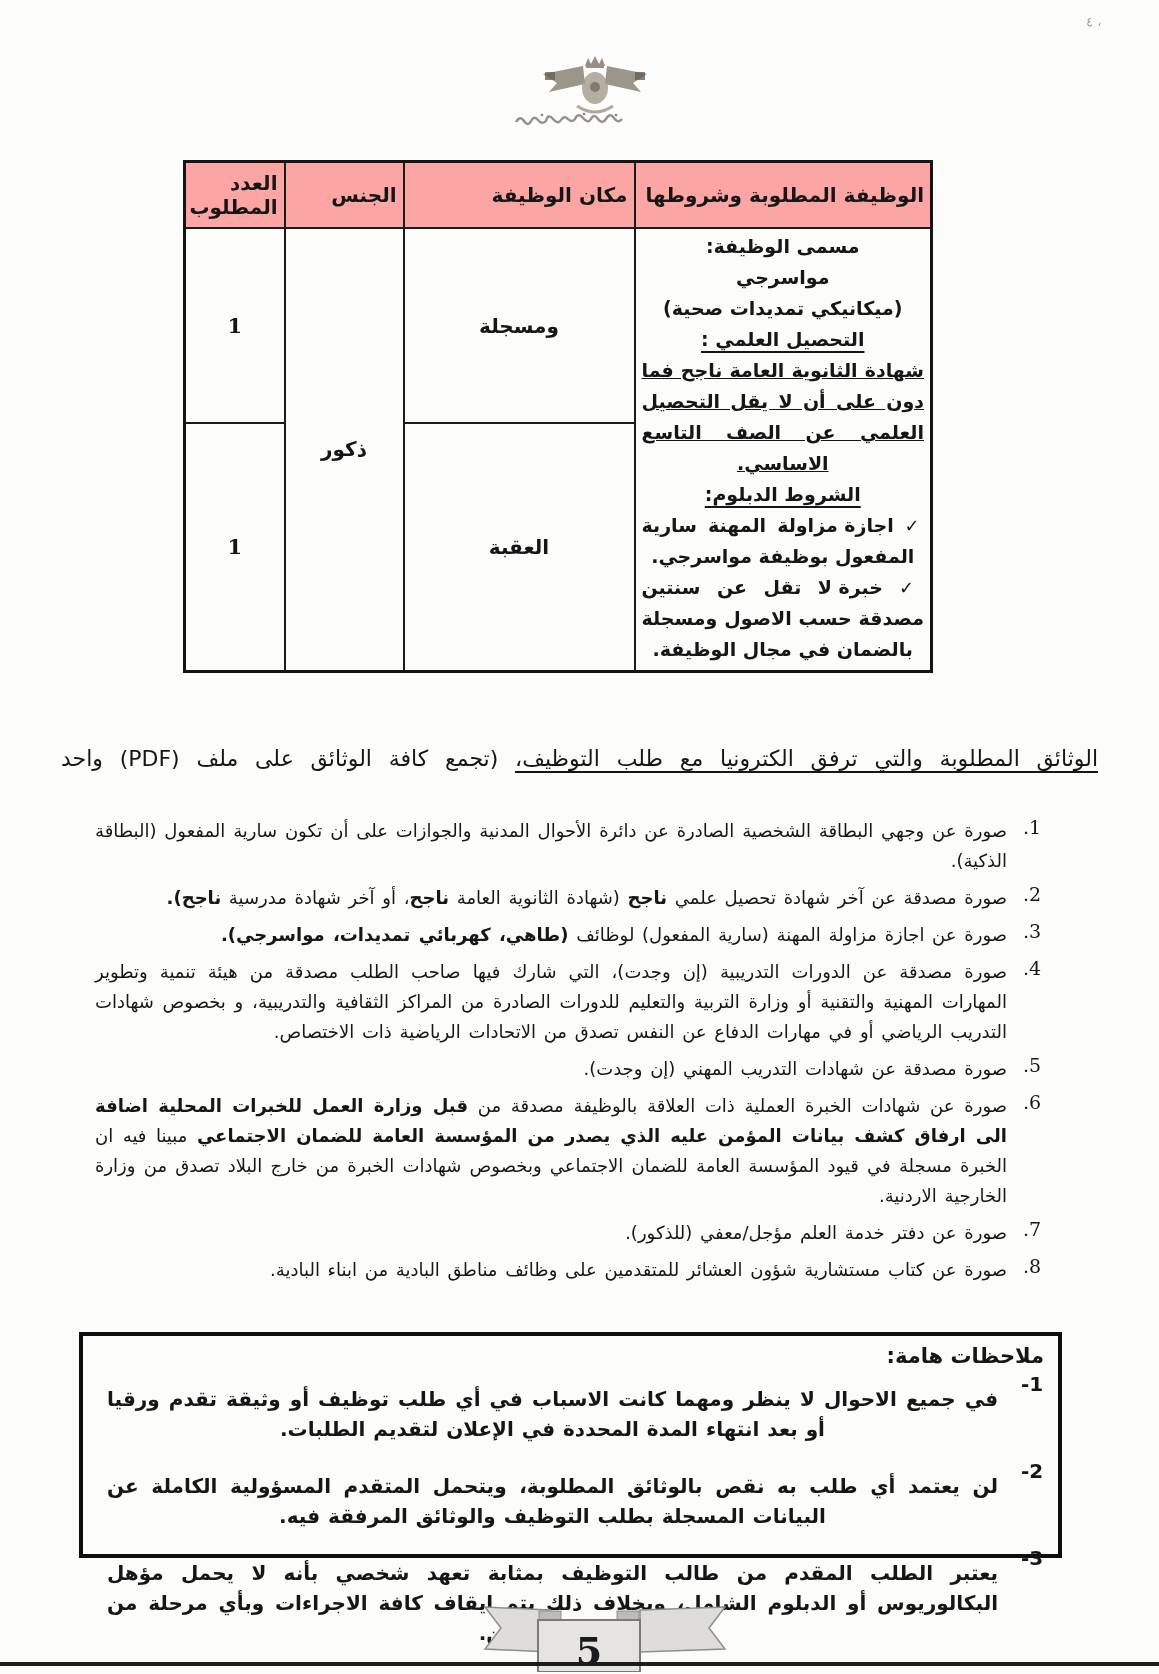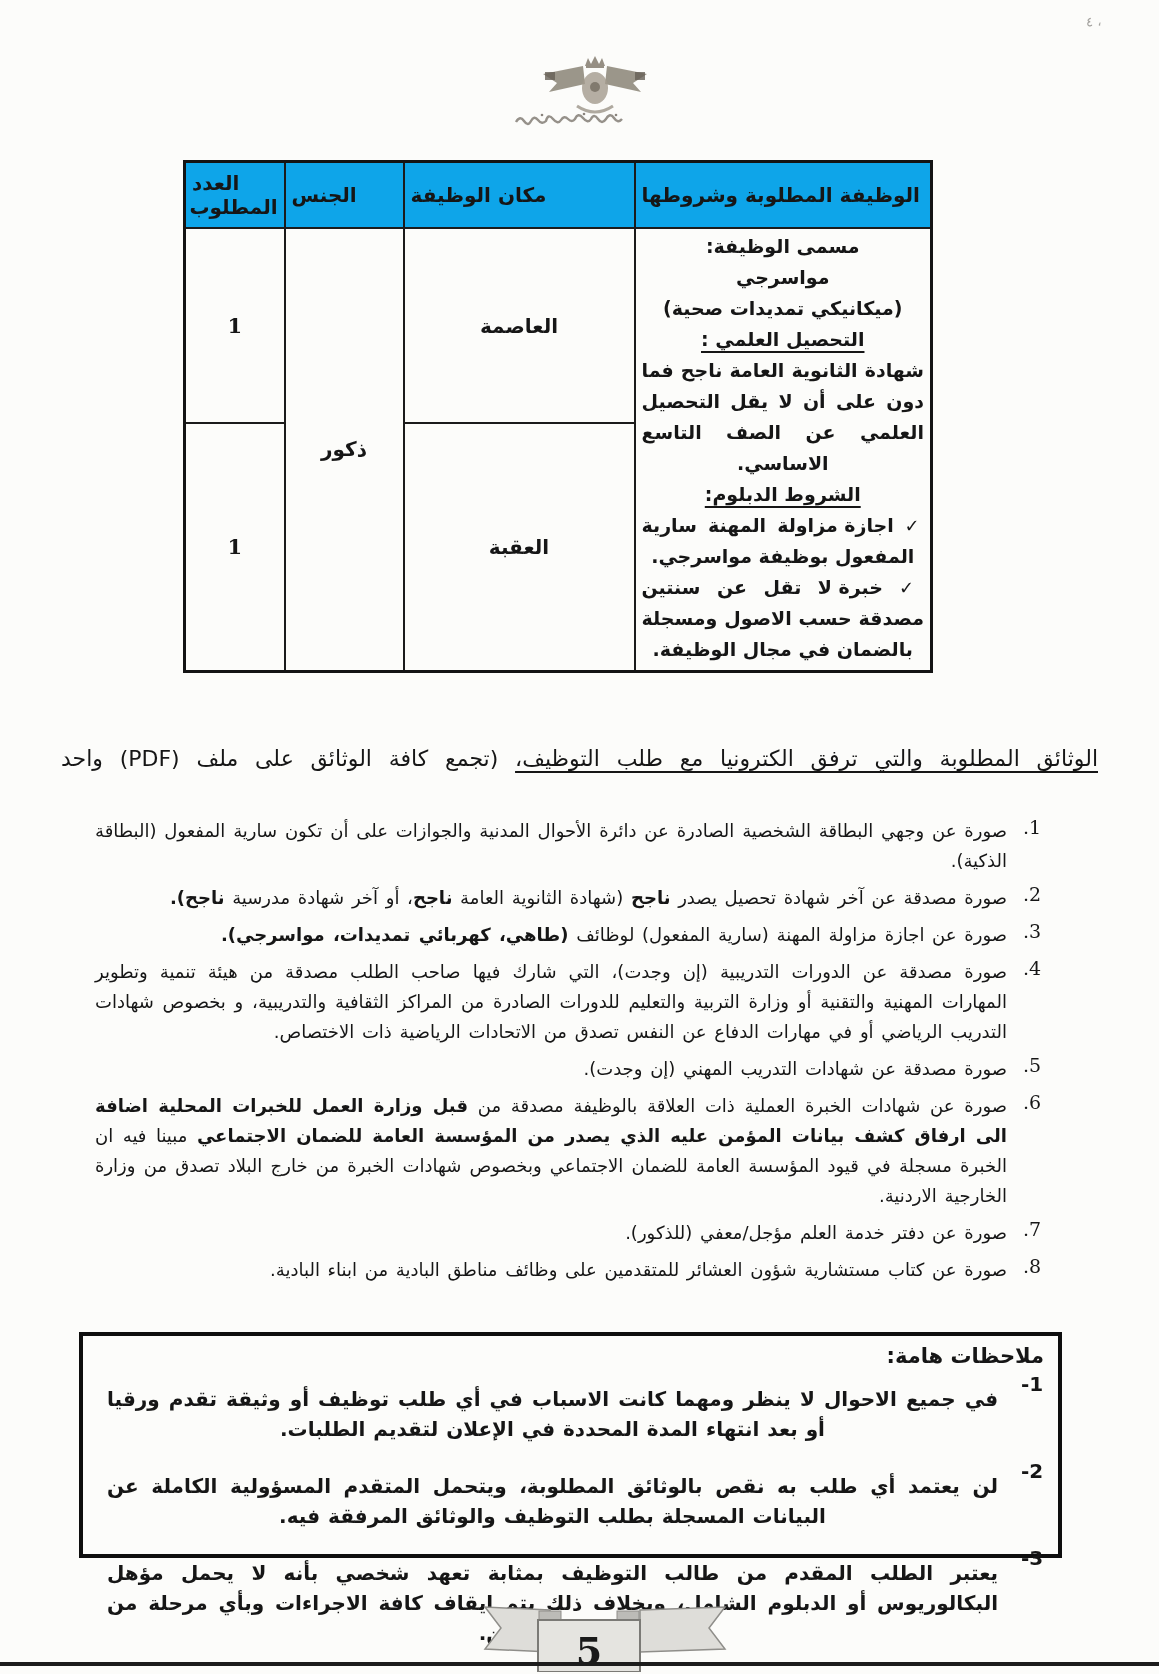--- a/index.html
+++ b/index.html
@@ -29,30 +29,30 @@
     direction:rtl;
   }
   .jobs-table th,.jobs-table td{
     border:2.5px solid #1b1b1b;
     padding:2px 6px;
     font-weight:bold;
     vertical-align:middle;
   }
   .jobs-table{border:3px solid #141414;}
   .jobs-table thead th{
-    height:60px;background:#0ea5e9;
-    font-size:20px;text-align:left;
+    height:60px;background:#fca5a5;
+    font-size:20px;text-align:right;
   }
   .cell-center{font-size:20px;text-align:center;}
   .cell-count{font-size:21px;text-align:center;font-family:"DejaVu Serif",serif;}
   td.job-cell{vertical-align:top;}
   .jl{font-size:19px;line-height:31px;}
   .jl.c{text-align:center;}
   .jl.cu{text-align:center;text-decoration:underline;text-underline-offset:5px;text-decoration-thickness:1.5px;margin-top:0;}
-  .jl.j{text-align:justify;text-align-last:center;}
+  .jl.j{text-align:justify;text-align-last:center;text-decoration:underline;}
   .jl.chk{text-align:justify;text-align-last:center;}
   .chk-mark{font-weight:bold;font-size:18px;}
   
   .doc-heading{
     position:absolute;top:742px;left:61px;width:1037px;
     font-size:22px;font-weight:normal;line-height:34px;
     text-align:justify;
   }
   .doc-heading .l1{text-align:justify;text-align-last:justify;}
   .doc-heading .l2{text-align:right;}
@@ -127,21 +127,21 @@
               <div class="jl c">مسمى الوظيفة:</div>
               <div class="jl c">مواسرجي</div>
               <div class="jl c">(ميكانيكي تمديدات صحية)</div>
               <div class="jl cu">التحصيل العلمي :</div>
               <div class="jl j">شهادة الثانوية العامة ناجح فما دون على أن لا يقل التحصيل العلمي عن الصف التاسع الاساسي.</div>
               <div class="jl cu">الشروط الدبلوم:</div>
               <div class="jl chk"><span class="chk-mark">✓ </span>اجازة مزاولة المهنة سارية المفعول بوظيفة مواسرجي.</div>
               <div class="jl chk"><span class="chk-mark">✓ </span>خبرة لا تقل عن سنتين مصدقة حسب الاصول ومسجلة بالضمان في مجال الوظيفة.</div>
             </div>
         </td>
-        <td class="cell-center">العاصمة</td>
+        <td class="cell-center">ومسجلة</td>
         <td class="cell-center" rowspan="2">ذكور</td>
         <td class="cell-count">1</td>
       </tr>
       <tr style="height:248px">
         <td class="cell-center">العقبة</td>
         <td class="cell-count">1</td>
       </tr>
     </tbody>
   </table>
 
@@ -149,21 +149,21 @@
     <div class="l1"><span class="u-seg">الوثائق المطلوبة والتي ترفق الكترونيا مع طلب التوظيف،</span><span> (تجمع كافة الوثائق على ملف (PDF) واحد</span></div>
   </div>
 
   <div class="doc-list">
       <div class="doc-item">
         <span class="doc-num">1.</span>
         <div class="doc-text"><span>صورة عن وجهي البطاقة الشخصية الصادرة عن دائرة الأحوال المدنية والجوازات على أن تكون سارية المفعول (البطاقة الذكية).</span></div>
       </div>
       <div class="doc-item">
         <span class="doc-num">2.</span>
-        <div class="doc-text"><span>صورة مصدقة عن آخر شهادة تحصيل يصدر </span><b>ناجح</b><span> (شهادة الثانوية العامة </span><b>ناجح</b><span>، أو آخر شهادة مدرسية </span><b>ناجح).</b></div>
+        <div class="doc-text"><span>صورة مصدقة عن آخر شهادة تحصيل علمي </span><b>ناجح</b><span> (شهادة الثانوية العامة </span><b>ناجح</b><span>، أو آخر شهادة مدرسية </span><b>ناجح).</b></div>
       </div>
       <div class="doc-item">
         <span class="doc-num">3.</span>
         <div class="doc-text"><span>صورة عن اجازة مزاولة المهنة (سارية المفعول) لوظائف </span><b>(طاهي، كهربائي تمديدات، مواسرجي).</b></div>
       </div>
       <div class="doc-item">
         <span class="doc-num">4.</span>
         <div class="doc-text"><span>صورة مصدقة عن الدورات التدريبية (إن وجدت)، التي شارك فيها صاحب الطلب مصدقة من هيئة تنمية وتطوير المهارات المهنية والتقنية أو وزارة التربية والتعليم للدورات الصادرة من المراكز الثقافية والتدريبية، و بخصوص شهادات التدريب الرياضي أو في مهارات الدفاع عن النفس تصدق من الاتحادات الرياضية ذات الاختصاص.</span></div>
       </div>
       <div class="doc-item">

